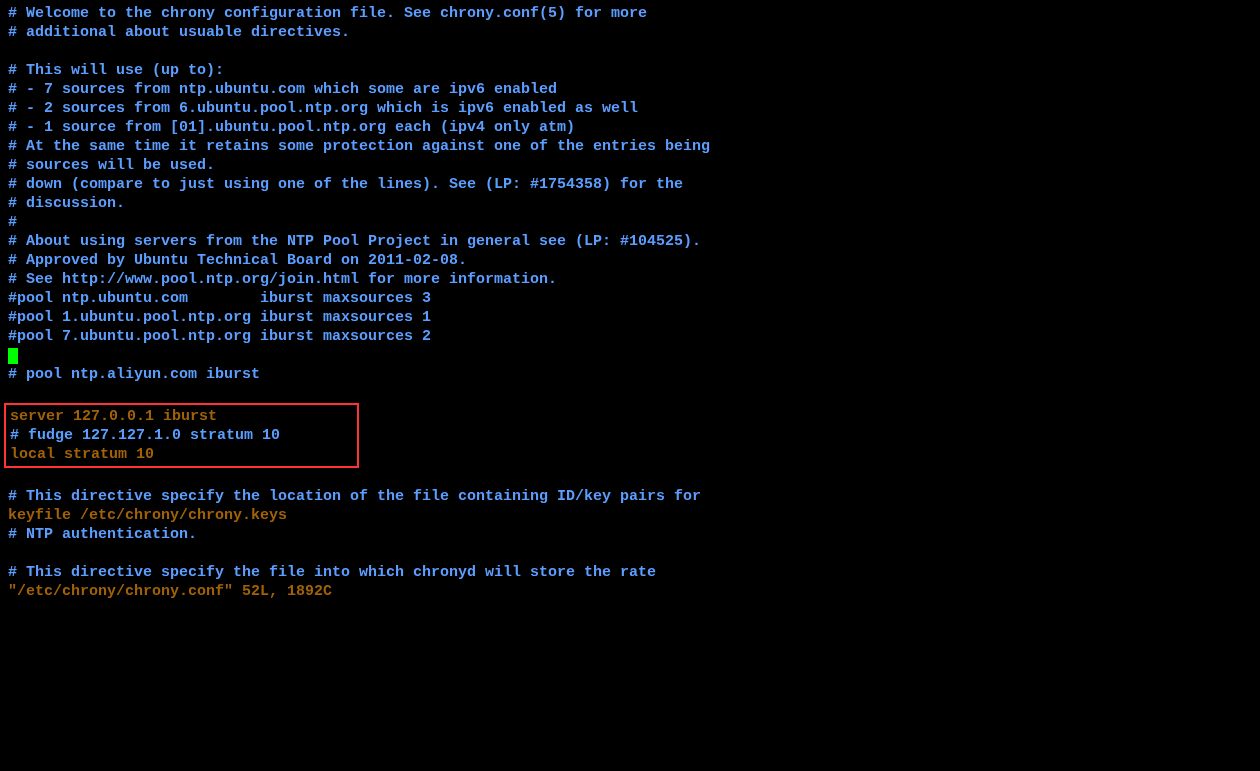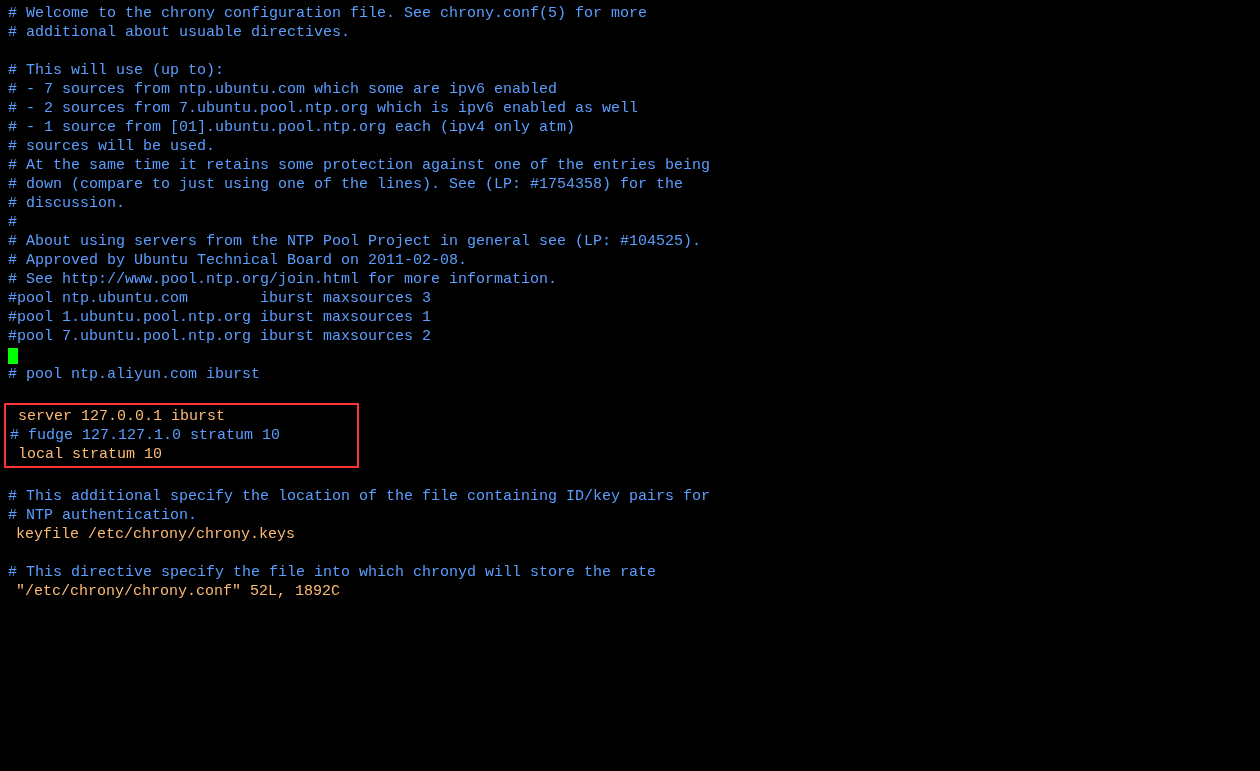--- a/index.html
+++ b/index.html
@@ -14,27 +14,27 @@
       line-height: 19px;
       color: #ffffff;
       padding: 4px 8px;
       width: 1260px;
       height: 771px;
       overflow: hidden;
     }
     .line {
       white-space: pre;
       min-height: 19px;
+      font-weight: bold;
     }
     .comment {
       color: #5c9eff;
     }
     .plain {
-      color: #fdba74;
-      margin-left: 8px;
+      color: #a16207;
     }
     .cursor {
       display: inline-block;
       width: 10px;
       height: 16px;
       background-color: #00ff00;
       vertical-align: text-bottom;
     }
     .highlight-box {
       border: 2px solid #ff3333;
@@ -49,44 +49,44 @@
 </head>
 <body>
 
 <div id="terminal">
   <div id="lines-before">
       <div class="line comment"># Welcome to the chrony configuration file. See chrony.conf(5) for more</div>
       <div class="line comment"># additional about usuable directives.</div>
       <div class="line"></div>
       <div class="line comment"># This will use (up to):</div>
       <div class="line comment"># - 7 sources from ntp.ubuntu.com which some are ipv6 enabled</div>
-      <div class="line comment"># - 2 sources from 7.ubuntu.pool.ntp.org which is ipv6 enabled as well</div>
+      <div class="line comment"># - 2 sources from 6.ubuntu.pool.ntp.org which is ipv6 enabled as well</div>
       <div class="line comment"># - 1 source from [01].ubuntu.pool.ntp.org each (ipv4 only atm)</div>
+      <div class="line comment"># At the same time it retains some protection against one of the entries being</div>
       <div class="line comment"># sources will be used.</div>
-      <div class="line comment"># At the same time it retains some protection against one of the entries being</div>
       <div class="line comment"># down (compare to just using one of the lines). See (LP: #1754358) for the</div>
       <div class="line comment"># discussion.</div>
       <div class="line comment">#</div>
       <div class="line comment"># About using servers from the NTP Pool Project in general see (LP: #104525).</div>
       <div class="line comment"># Approved by Ubuntu Technical Board on 2011-02-08.</div>
       <div class="line comment"># See http://www.pool.ntp.org/join.html for more information.</div>
       <div class="line comment">#pool ntp.ubuntu.com        iburst maxsources 3</div>
       <div class="line comment">#pool 1.ubuntu.pool.ntp.org iburst maxsources 1</div>
       <div class="line comment">#pool 7.ubuntu.pool.ntp.org iburst maxsources 2</div>
       <div class="line"><span class="cursor"></span></div>
       <div class="line comment"># pool ntp.aliyun.com iburst</div>
       <div class="line"></div>
     </div>
   <div class="highlight-box" id="lines-highlighted">
       <div class="line plain">server 127.0.0.1 iburst</div>
       <div class="line comment"># fudge 127.127.1.0 stratum 10</div>
       <div class="line plain">local stratum 10</div>
     </div>
   <div id="lines-after">
       <div class="line"></div>
-      <div class="line comment"># This additional specify the location of the file containing ID/key pairs for</div>
+      <div class="line comment"># This directive specify the location of the file containing ID/key pairs for</div>
+      <div class="line plain">keyfile /etc/chrony/chrony.keys</div>
       <div class="line comment"># NTP authentication.</div>
-      <div class="line plain">keyfile /etc/chrony/chrony.keys</div>
       <div class="line"></div>
       <div class="line comment"># This directive specify the file into which chronyd will store the rate</div>
     </div>
   <div class="line plain">"/etc/chrony/chrony.conf" 52L, 1892C</div>
 </div>
 
 </body></html>

